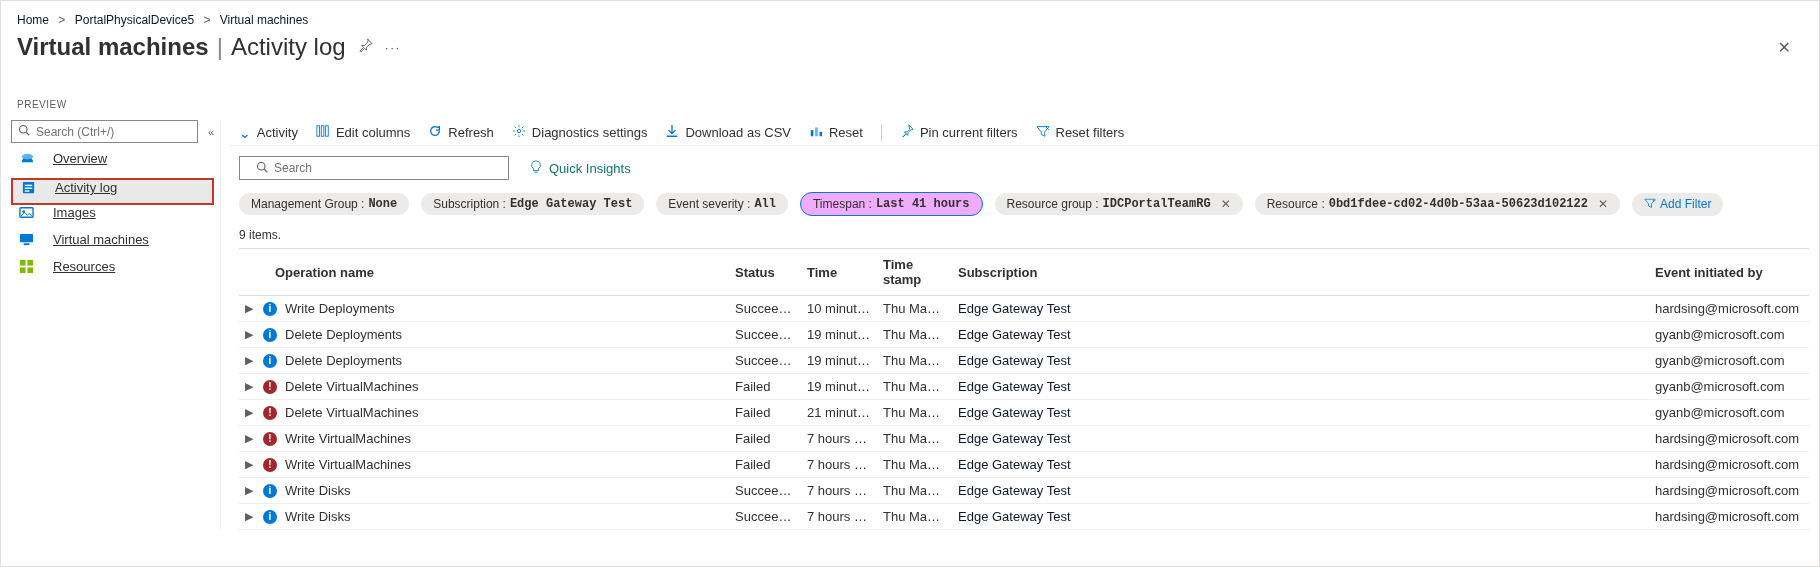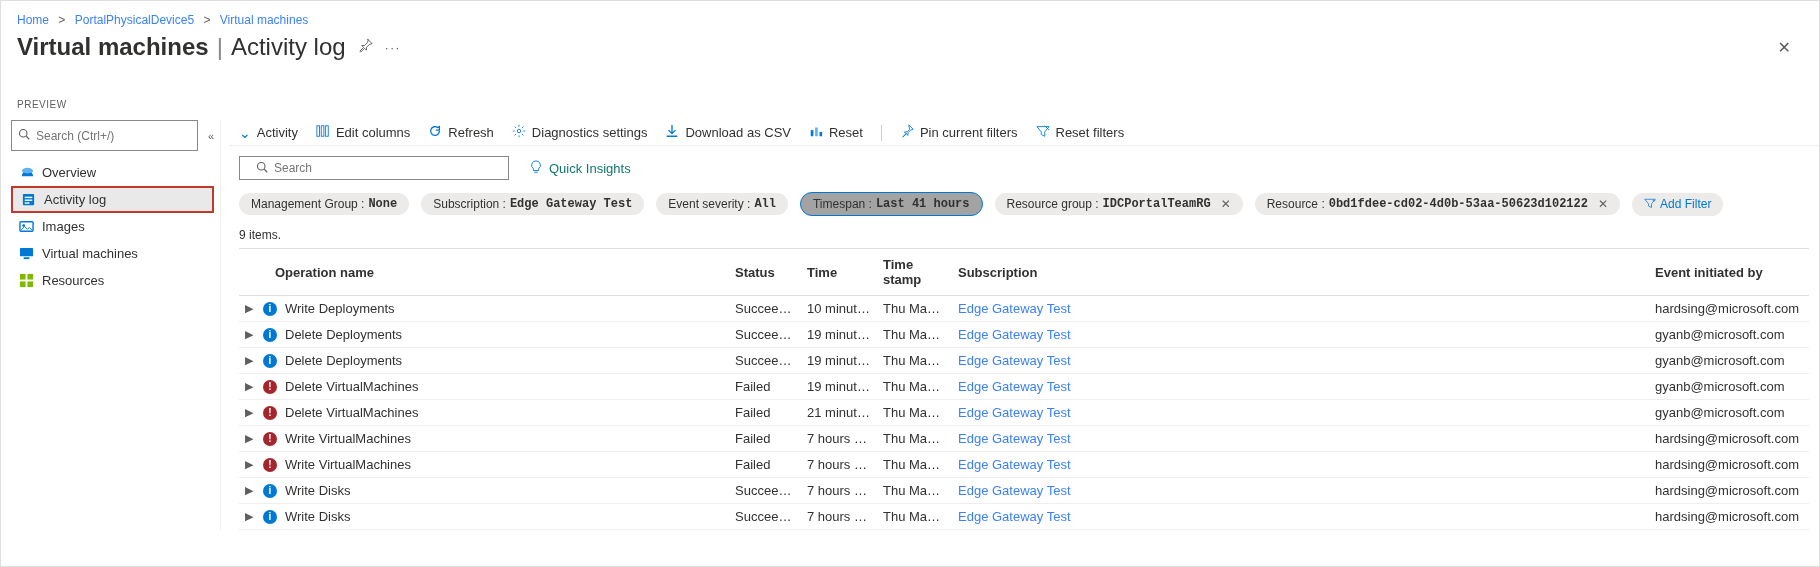--- a/index.html
+++ b/index.html
@@ -1,57 +1,57 @@
 <!DOCTYPE html>
 <html><head>
 <meta charset="utf-8">
 <style>
   * { box-sizing: border-box; margin: 0; padding: 0; }
   body { font-family: "Segoe UI", Arial, sans-serif; font-size: 13px; color: #323130; background: #fff; width: 1820px; height: 567px; overflow: hidden; border: 1px solid #e1dfdd; }
-  a { color: #3b82f6; text-decoration: none; }
+  a { color: #0f172a; text-decoration: none; }
   
   .breadcrumb { padding: 12px 16px 6px; font-size: 12px; }
   .breadcrumb .sep { margin: 0 6px; color: #605e5c; }
   
   .title-row { display: flex; align-items: center; padding: 0 16px 2px; }
   .title-row h1 { font-size: 24px; font-weight: 600; }
   .title-divider { font-size: 24px; font-weight: 300; margin: 0 8px; color: #888; }
   .subtitle { font-size: 24px; font-weight: 300; }
   .title-actions { margin-left: 12px; display: flex; gap: 12px; align-items: center; color: #605e5c; }
   .close-x { margin-left: auto; margin-right: 12px; font-size: 16px; color: #605e5c; cursor: pointer; }
   
   .preview-badge { padding: 0 16px 10px; font-size: 10px; letter-spacing: 0.5px; color: #605e5c; margin-top: 36px; }
   
   .main { display: flex; }
   
   .sidebar { width: 219px; flex-shrink: 0; padding: 0 6px 0 10px; }
   .sb-search-row { display: flex; align-items: center; gap: 10px; margin-bottom: 8px; }
-  .sb-search { flex: 1; display: flex; align-items: center; border: 1px solid #8a8886; height: 31px; padding: 0 6px; gap: 6px; }
+  .sb-search { flex: 1; display: flex; align-items: center; border: 1px solid #8a8886; height: 23px; padding: 0 6px; gap: 6px; }
   .sb-search input { border: none; outline: none; font-size: 12px; flex: 1; }
   .collapse-icon { color: #605e5c; font-size: 11px; }
   
-  .sb-item { display: flex; align-items: center; gap: 8px; height: 27px; padding: 0 8px; cursor: pointer; }
+  .sb-item { display: flex; align-items: flex-start; gap: 19px; height: 27px; padding: 0 8px; cursor: pointer; text-decoration: underline; }
   .sb-item.selected { background: #e9e9e9; border: 2px solid #c0392b; }
   .sb-icon { width: 15px; height: 15px; display: inline-flex; align-items: center; justify-content: center; font-size: 13px; }
   
   .content { flex: 1; border-left: 1px solid #eee; padding-left: 8px; }
   
   .toolbar { display: flex; align-items: center; gap: 18px; padding: 4px 10px; border-bottom: 1px solid #eee; font-size: 13px; }
   .toolbar .tb-item { display: flex; align-items: center; gap: 6px; cursor: pointer; }
   .tb-sep { width: 1px; height: 16px; background: #ccc; }
   .tb-icon { color: #0078d4; font-size: 14px; }
   
   .search-row { display: flex; align-items: center; gap: 20px; padding: 10px 10px 8px; }
   .search-box { width: 270px; display: flex; align-items: center; border: 1px solid #8a8886; height: 24px; padding: 0 16px; gap: 6px; }
   .search-box input { border: none; outline: none; font-size: 12px; flex: 1; }
   .quick-insights { display: flex; align-items: center; gap: 6px; color: #0f766e; cursor: pointer; }
   
   .pills { display: flex; flex-wrap: wrap; gap: 12px; padding: 4px 10px 10px; align-items: center; }
   .pill { background: #edebe9; border-radius: 12px; padding: 4px 12px; font-size: 12px; display: inline-flex; align-items: center; gap: 4px; cursor: pointer; }
-  .pill.active { background: #a3a3a3; border: 1px solid #0078d4; }
+  .pill.active { background: #f0abfc; border: 1px solid #0078d4; }
   .pill.add { color: #0078d4; }
   .pill .bold { font-weight: 600; font-family: Liberation Mono, monospace; }
   .pill .x { margin-left: 6px; color: #605e5c; }
   
   .items-count { padding: 2px 10px 6px; font-size: 12px; }
   
   table { width: calc(100% - 20px); margin: 0 10px; border-collapse: collapse; table-layout: fixed; }
   th { text-align: left; font-weight: 600; font-size: 13px; padding: 8px 6px; border-top: 1px solid #ddd; border-bottom: 1px solid #ddd; }
   td { padding: 5px 6px; border-bottom: 1px solid #eee; font-size: 13px; white-space: nowrap; overflow: hidden; text-overflow: ellipsis; }
   .op-cell { display: flex; align-items: center; gap: 8px; }

